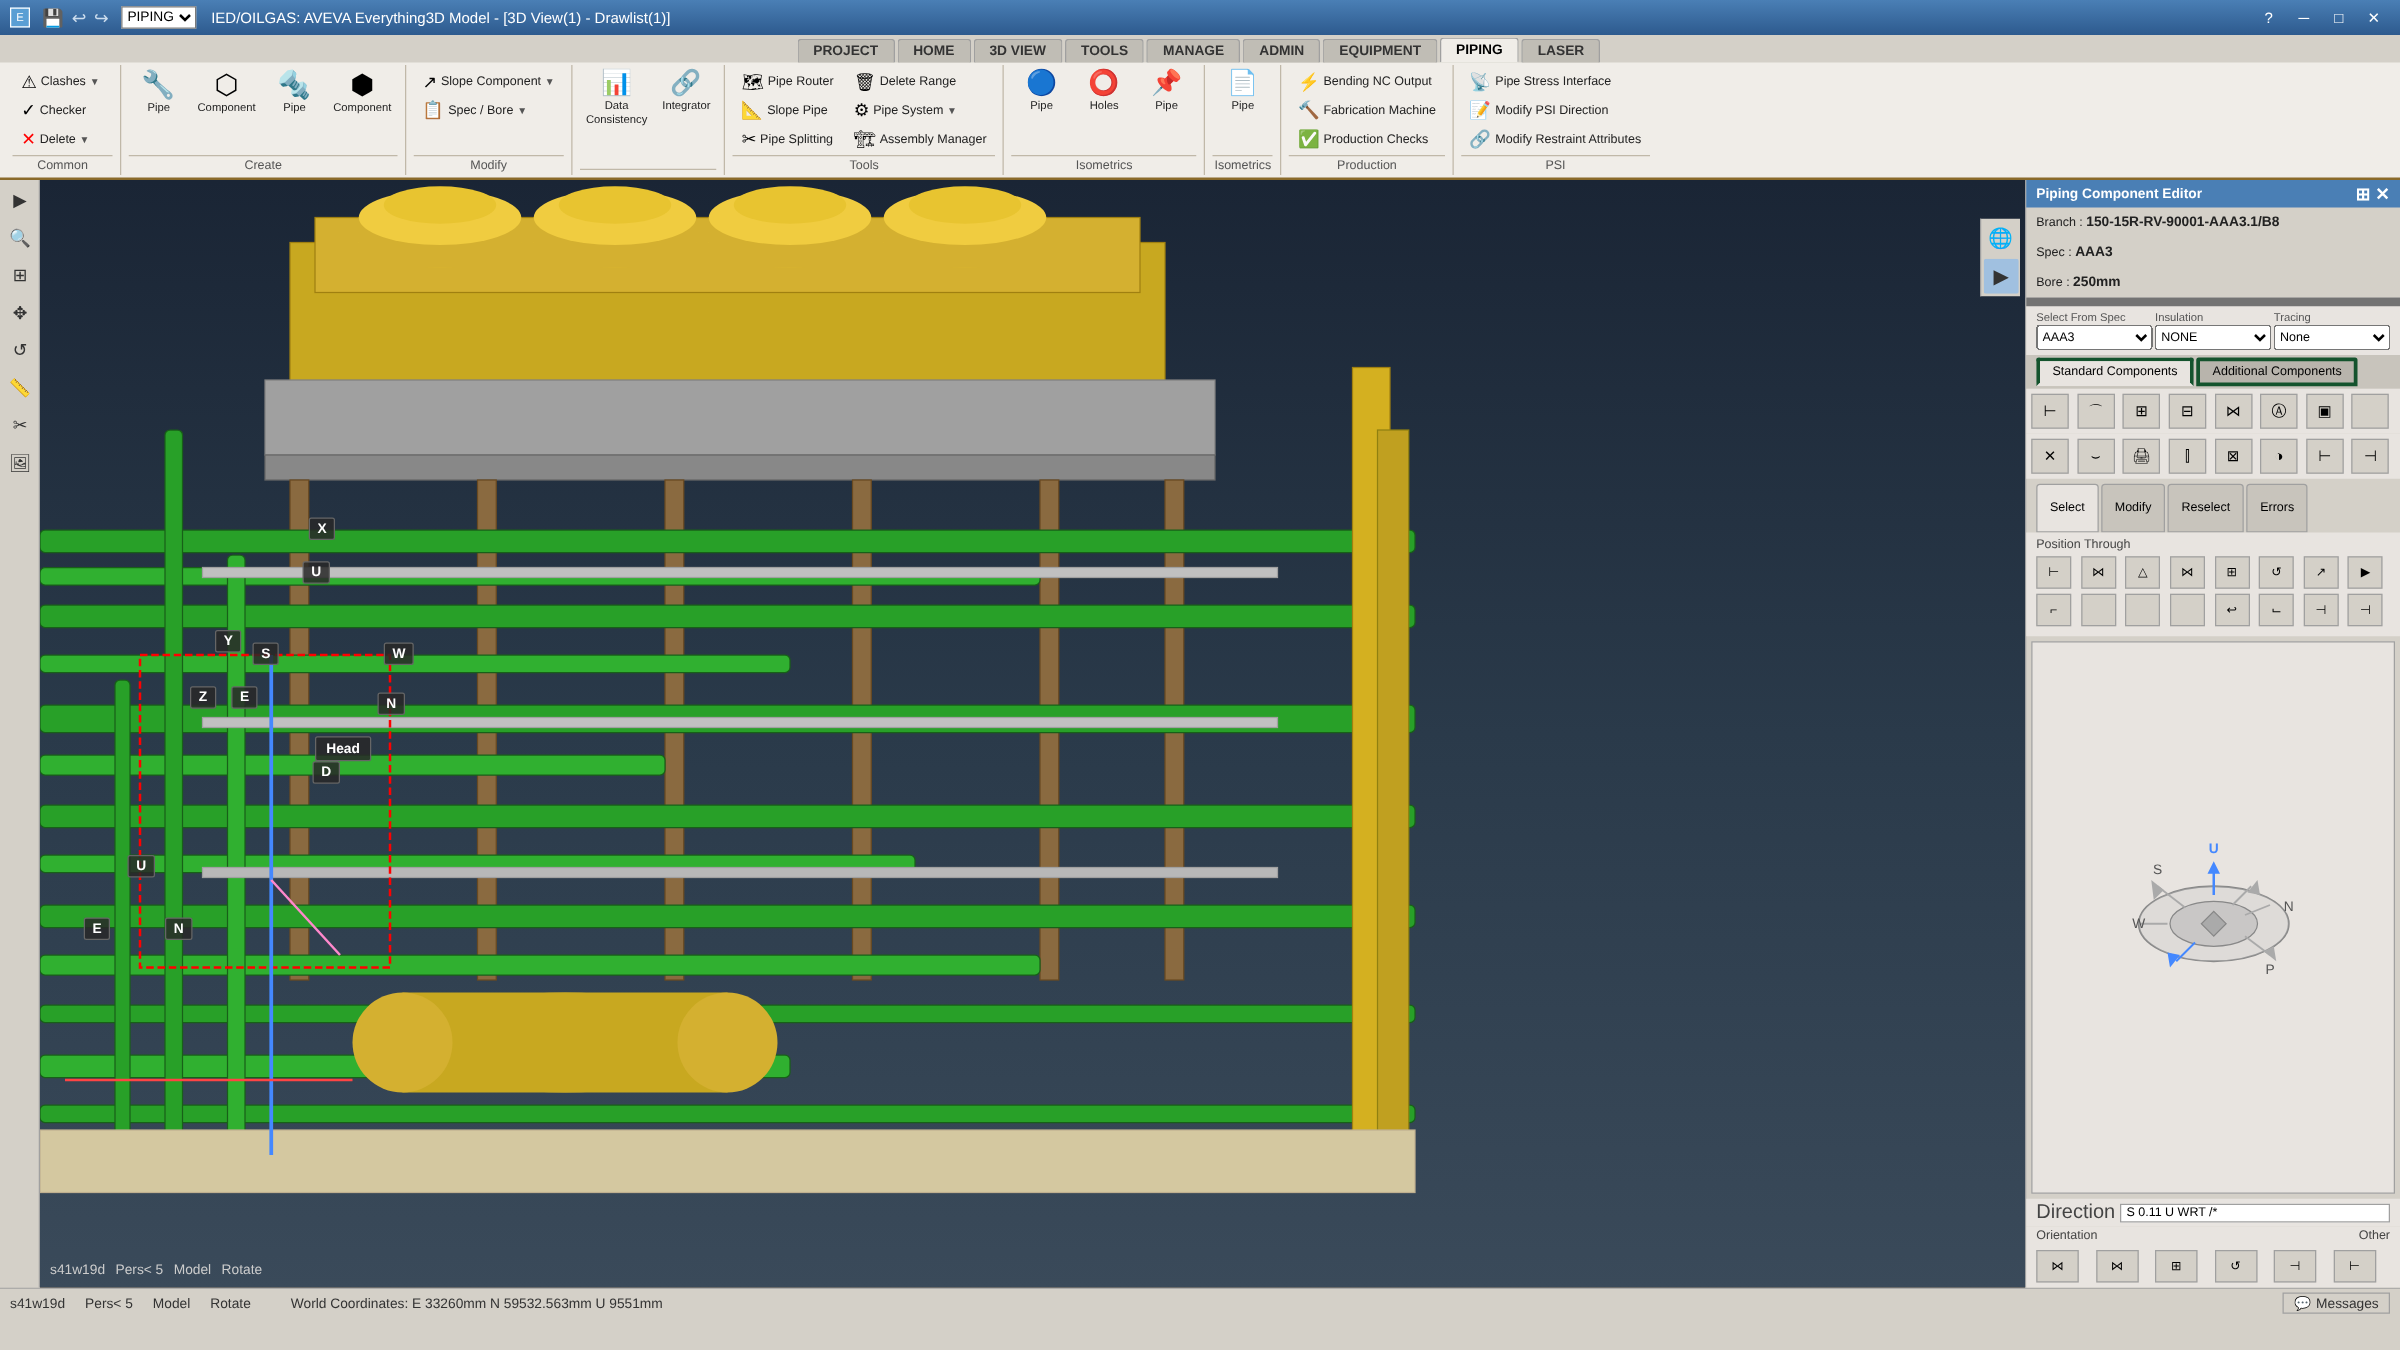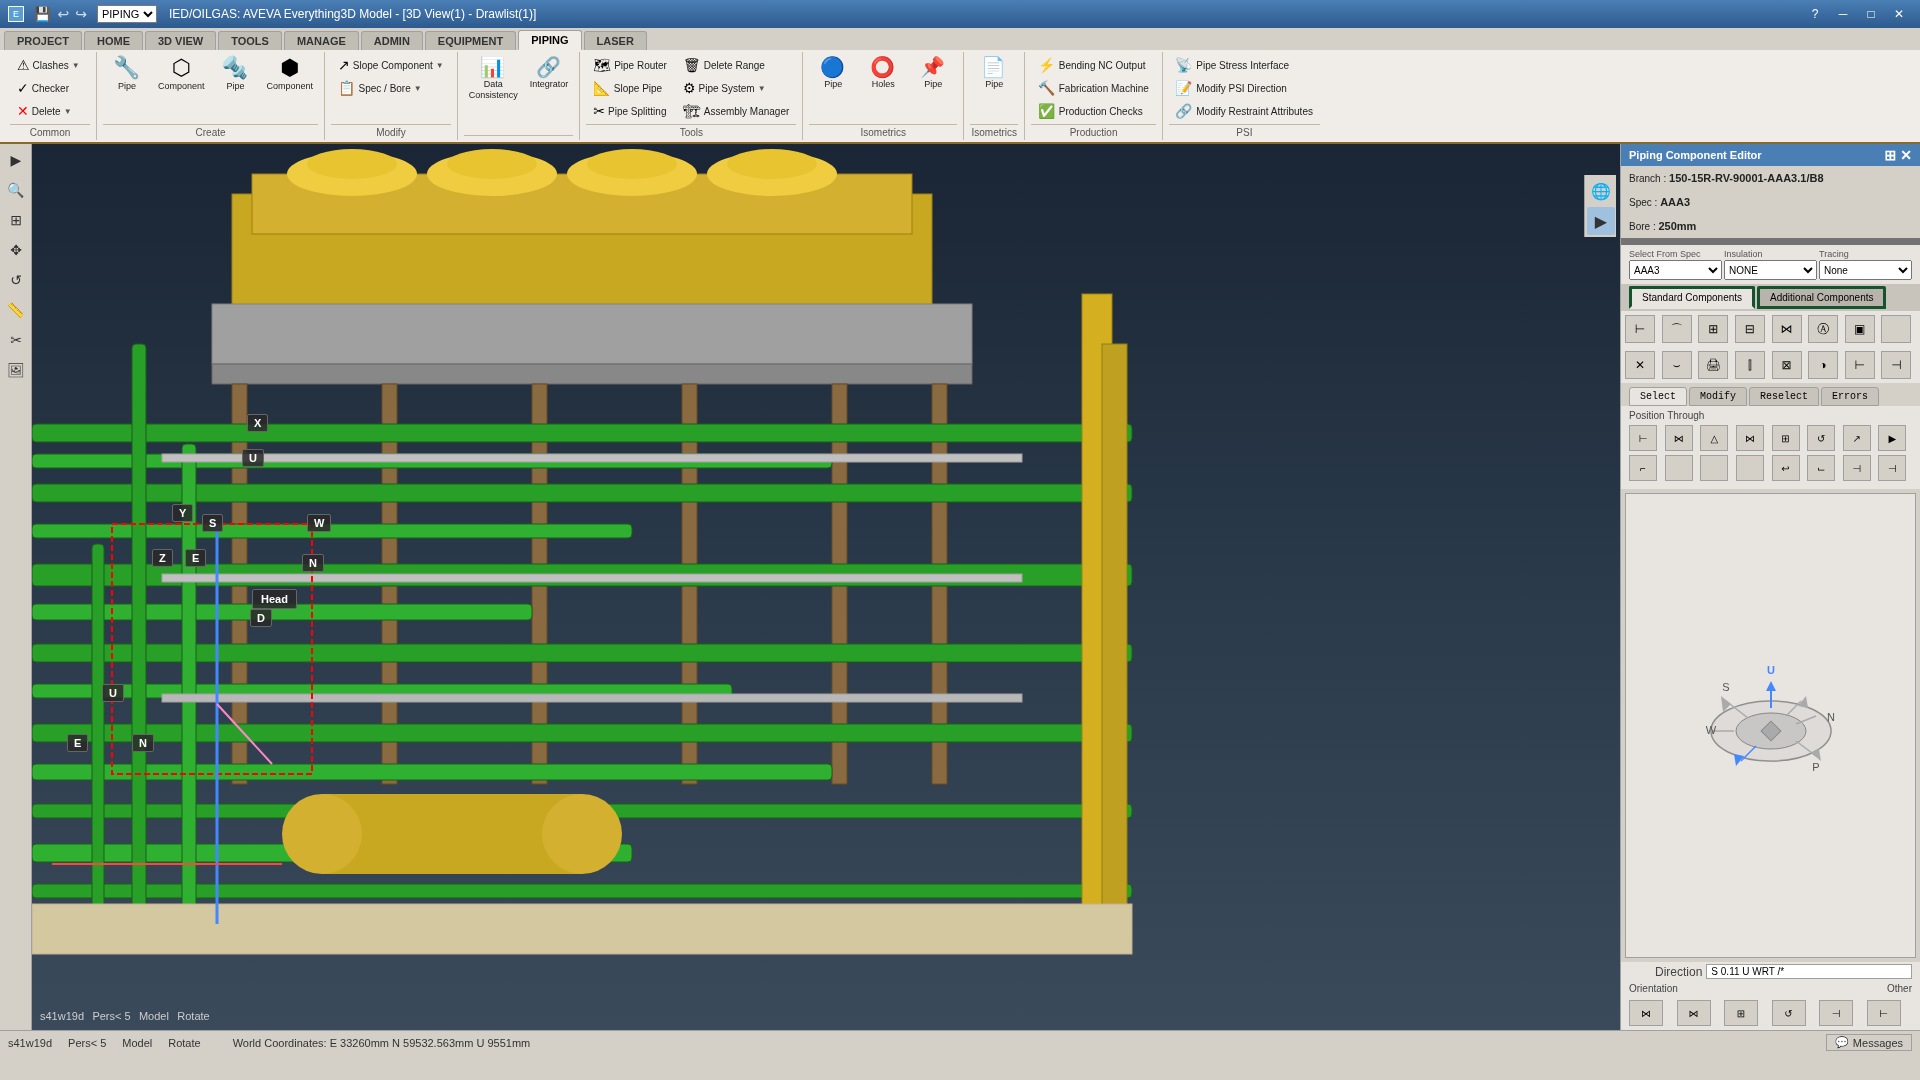--- a/index.html
+++ b/index.html
@@ -24,20 +24,21 @@
     .win-btn { width: 26px; height: 20px; display: flex; align-items: center; justify-content: center; font-size: 12px; color: white; cursor: pointer; }
 
     
     #ribbon-tabs {
       background: #d4d0c8;
       height: 22px;
       display: flex;
       align-items: flex-end;
       padding: 0 4px;
       border-bottom: none;
+      justify-content: center;
     }
     .ribbon-tab {
       padding: 3px 12px;
       background: #c0bdb5;
       border: 1px solid #a0a0a0;
       border-bottom: none;
       cursor: pointer;
       font-size: 11px;
       font-weight: bold;
       color: #333;
@@ -238,28 +239,27 @@
       cursor: pointer;
       font-size: 12px;
     }
 
     .panel-modify-tabs {
       display: flex;
       gap: 2px;
       padding: 4px 8px 0;
     }
     .pm-tab {
-      padding: 3px 10px;
+      padding: 13px 10px;
       background: #c8c4bc;
       border: 1px solid #a0a0a0;
       cursor: pointer;
       font-size: 10px;
       border-top-left-radius: 3px;
       border-top-right-radius: 3px;
-      font-family: Liberation Mono, monospace;
     }
     .pm-tab.active { background: #e8e4e0; }
 
     .position-through { padding: 4px 8px; background: #e8e4e0; }
     .position-through-label { font-size: 10px; color: #444; margin-bottom: 4px; }
     .pos-grid {
       display: grid;
       grid-template-columns: repeat(8, 1fr);
       gap: 2px;
       margin-bottom: 4px;
@@ -289,21 +289,21 @@
       justify-content: center;
     }
 
     .direction-row {
       display: flex;
       align-items: center;
       padding: 2px 8px;
       gap: 4px;
       background: #e8e4e0;
     }
-    .direction-label { font-size: 12px; color: #444; white-space: nowrap; margin-left: 26px; }
+    .direction-label { font-size: 16px; color: #444; white-space: nowrap; }
     .direction-value { background: white; border: 1px solid #a0a0a0; padding: 1px 4px; font-size: 10px; flex: 1; }
 
     .orient-row {
       display: flex;
       justify-content: space-between;
       padding: 2px 8px;
       background: #e8e4e0;
     }
     .orient-section { font-size: 10px; color: #444; }
 

